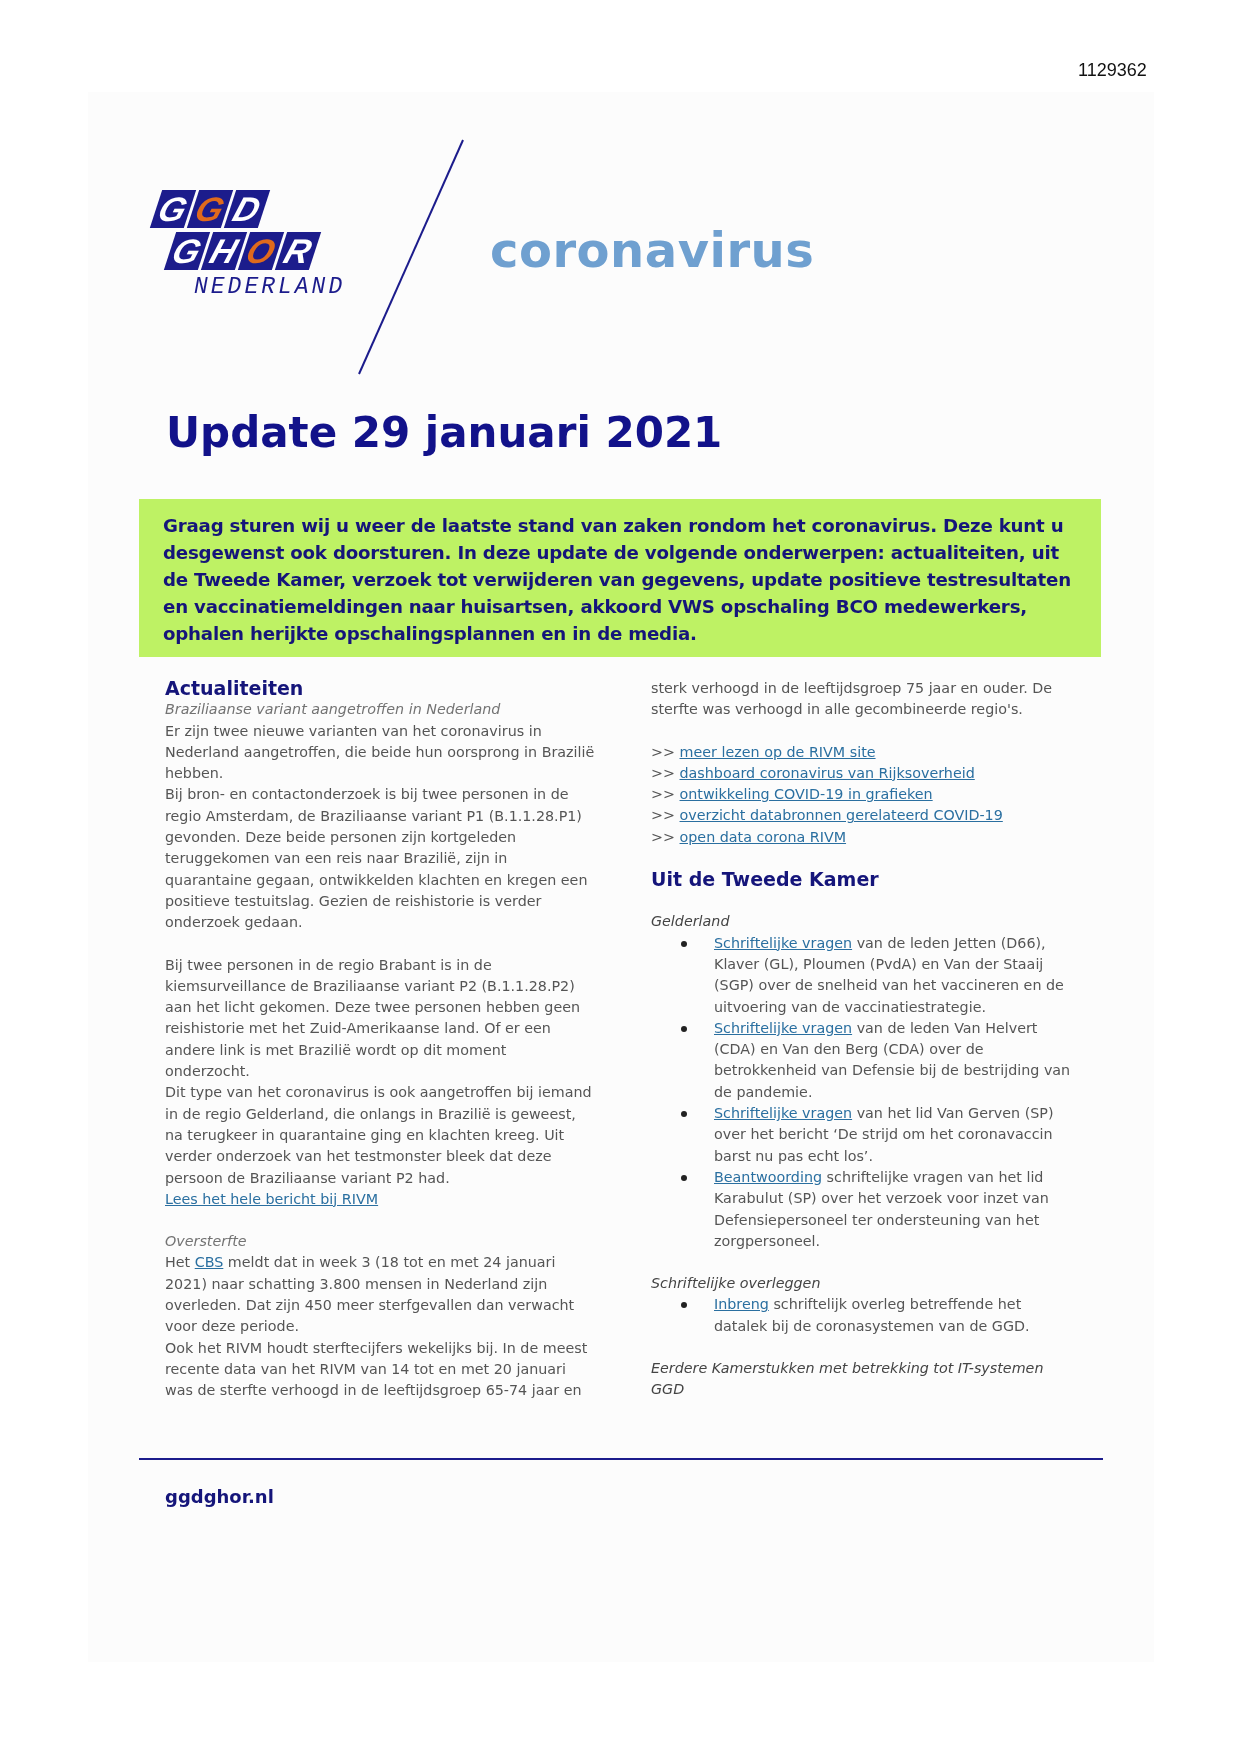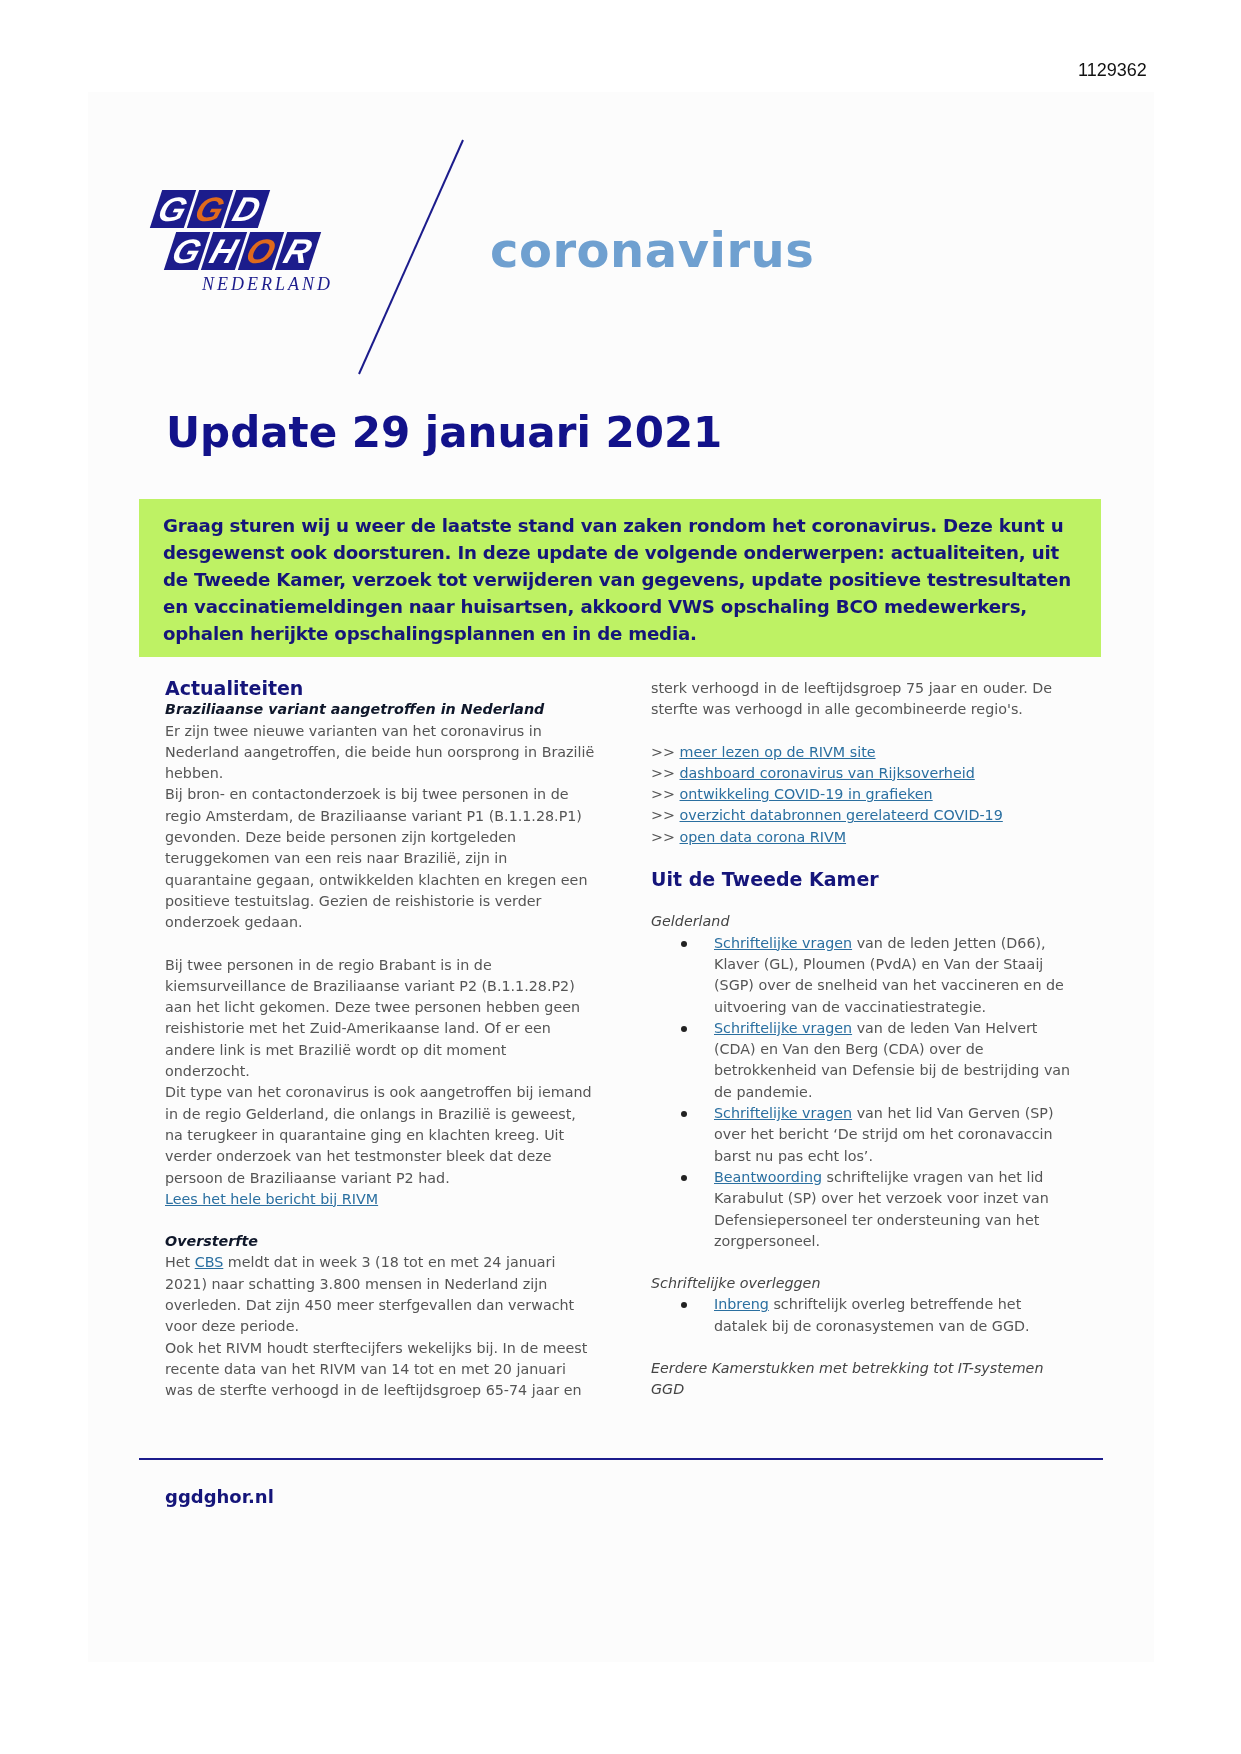--- a/index.html
+++ b/index.html
@@ -21,22 +21,22 @@
   .logo-tile {
     width: 34px; height: 38px; background: #1c1c8c; transform: skewX(-18deg);
     display: flex; align-items: center; justify-content: center;
   }
   .logo-tile span {
     transform: skewX(0deg); font-family: "Liberation Sans", sans-serif;
     font-style: italic; font-weight: bold; font-size: 34px; color: #fff; line-height: 1;
   }
   .logo-tile span.accent { color: #e06a1c; }
   .logo-sub {
-    position: absolute; left: 46px; top: 84px; font-family: Liberation Serif, serif;
-    font-style: italic; font-size: 18px; letter-spacing: 3px; color: #1c1c8c; margin-left: 8px;
+    position: absolute; left: 46px; top: 84px; font-family: Liberation Mono, monospace;
+    font-style: italic; font-size: 23px; letter-spacing: 3px; color: #1c1c8c;
   }
   .slash-line { position: absolute; left: 355px; top: 138px; width: 120px; height: 240px; }
   .header-word {
     position: absolute; left: 490px; top: 222px; font-family: "DejaVu Sans", sans-serif;
     font-weight: bold; font-size: 48px; color: #6fa0d0; letter-spacing: 0.5px;
   }
   .title {
     position: absolute; left: 166px; top: 408px; font-family: "DejaVu Sans", sans-serif;
     font-weight: bold; font-size: 42px; color: #12128a; margin: 0;
   }
@@ -46,21 +46,21 @@
   }
   .intro-text {
     font-family: "DejaVu Sans", sans-serif; font-weight: bold; font-size: 18.2px;
     line-height: 27px; color: #15157a; margin: 0; letter-spacing: -0.2px;
   }
   .col { position: absolute; font-size: 14.3px; line-height: 21.3px; color: #555; }
   .col-left { left: 165px; top: 678px; width: 430px; }
   .col-right { left: 651px; top: 678px; width: 425px; }
   .h-section { font-weight: bold; color: #15157a; font-size: 19px; margin: 0; }
   .h-sub { font-style: italic; color: #444; }
-  .h-sub.blue { color: #0f172a; font-weight: bold; }
+  .h-sub.blue { color: #737373; }
   p { margin: 0; }
   .gap { height: 21px; }
   a.lnk { color: #2a6fa0; text-decoration: underline; }
   .links-list .row { display: block; }
   .links-list .arrow { color: #555; }
   ul.bullets { list-style: none; margin: 0; padding: 0 0 0 63px; position: relative; }
   ul.bullets li { position: relative; }
   ul.bullets li .dot {
     position: absolute; left: -33px; top: 8px; width: 6px; height: 6px;
     border-radius: 50%; background: #222;

